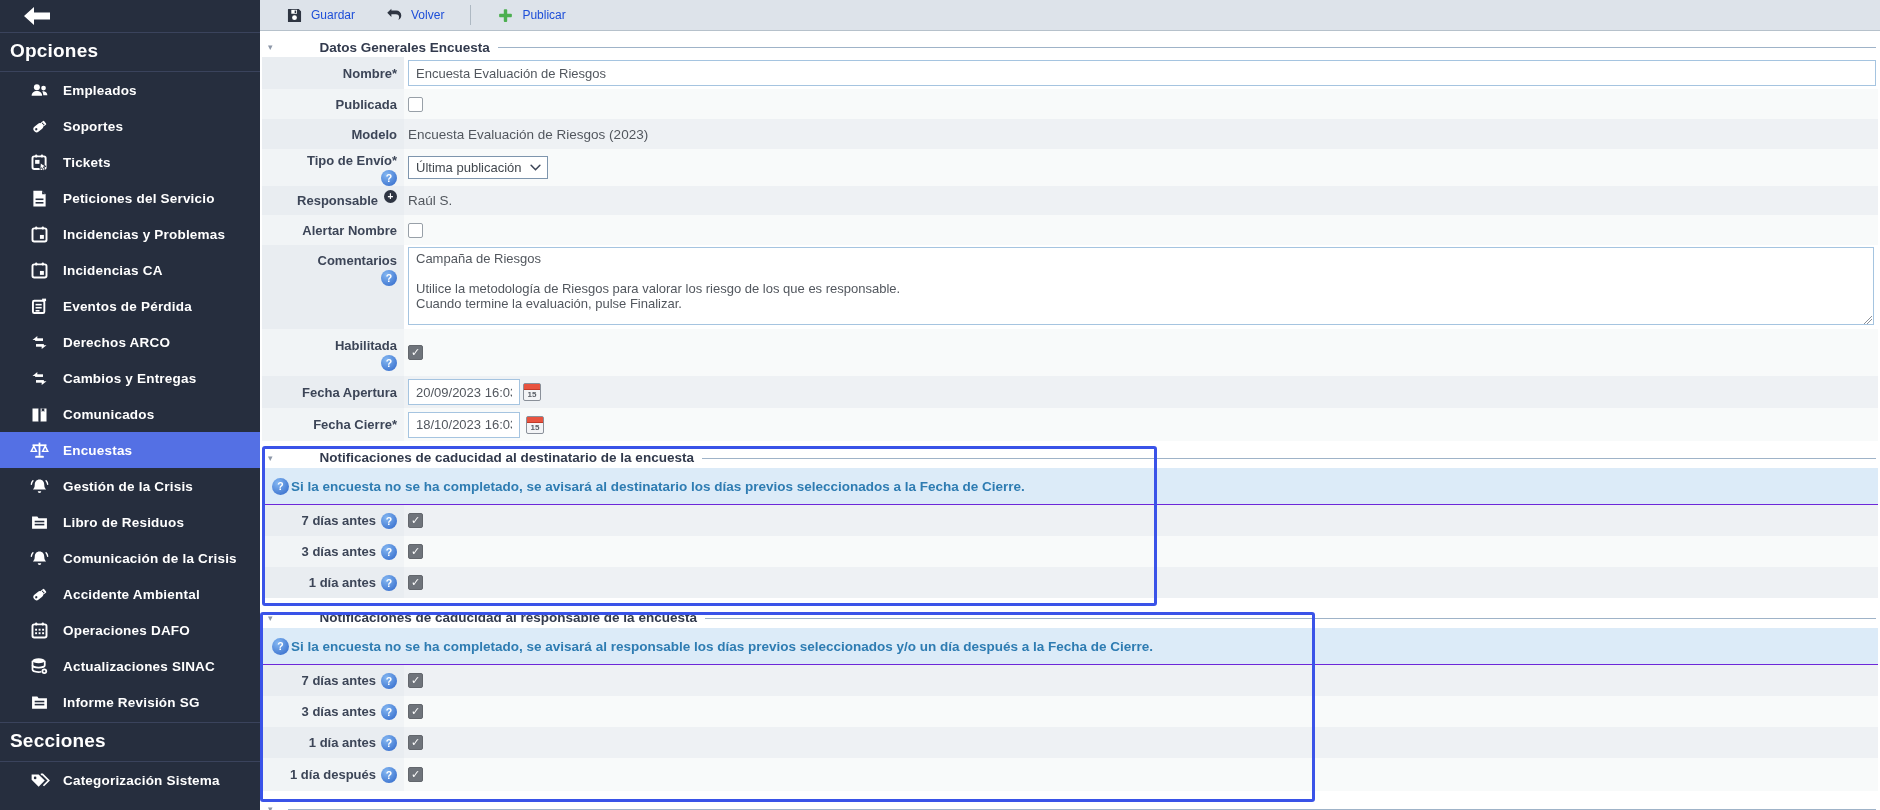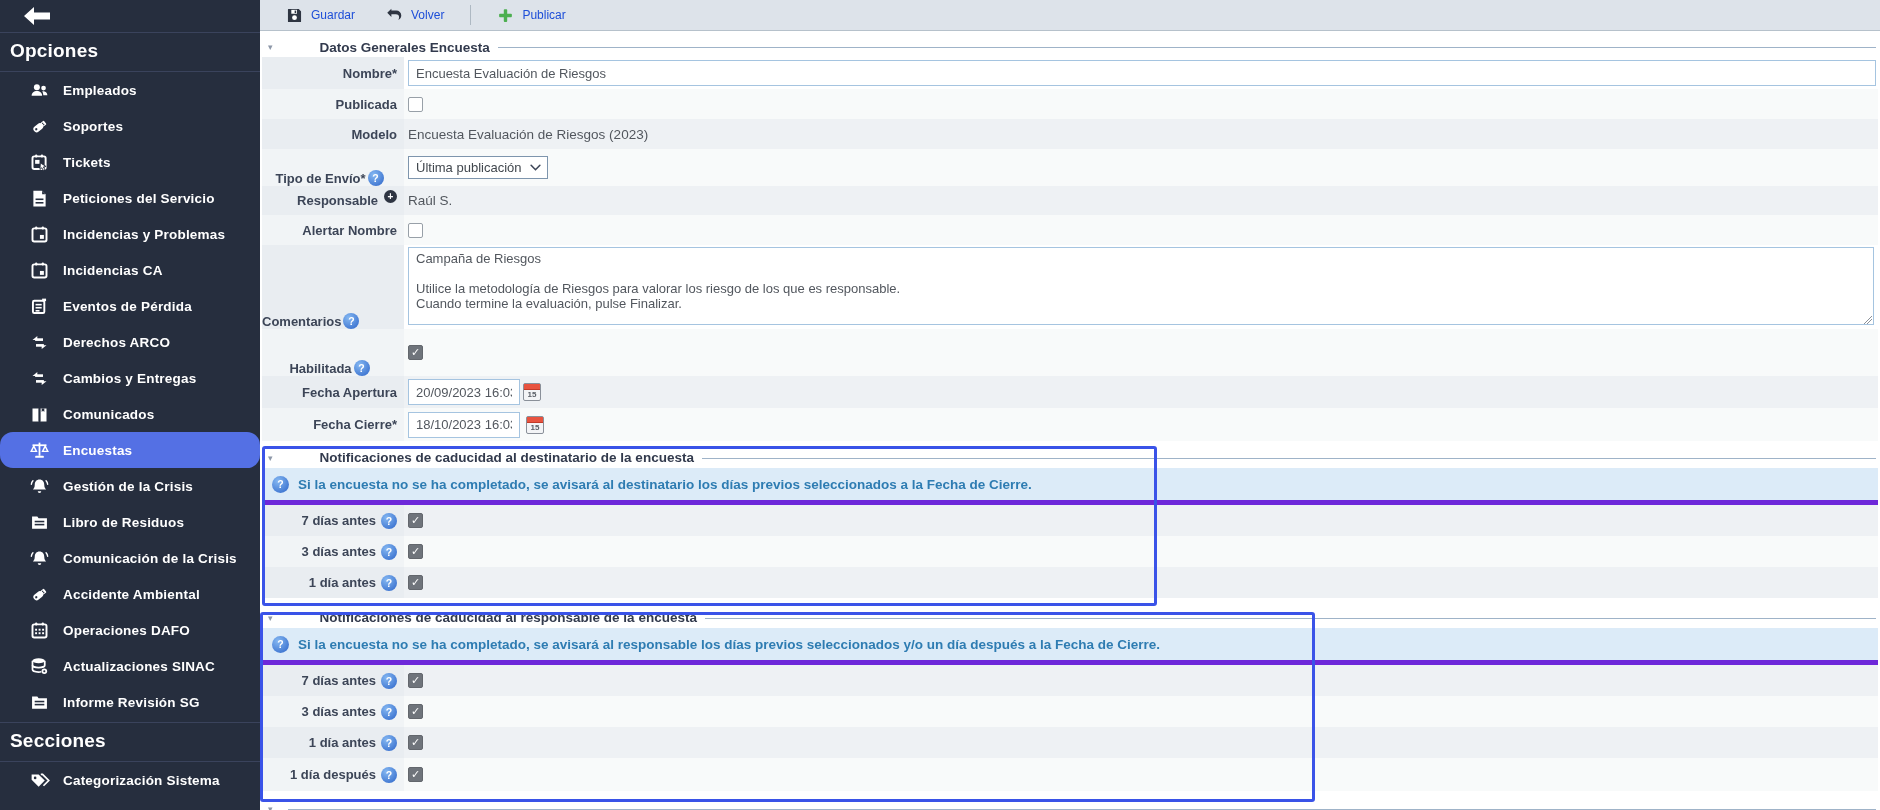--- a/index.html
+++ b/index.html
@@ -11,21 +11,21 @@
   *{box-sizing:border-box;margin:0;padding:0;}
   html,body{width:1880px;height:810px;overflow:hidden;font-family:"Liberation Sans","DejaVu Sans",sans-serif;background:#fff;}
   .app{display:flex;width:1880px;height:810px;}
 
   
   .sidebar{width:260px;min-width:260px;height:810px;background:var(--sidebar_bg);color:#fff;overflow:hidden;}
   .sb-top{height:33px;border-bottom:1px solid var(--sidebar_divider);display:flex;align-items:center;padding-left:24px;}
   .sb-header{font-size:19px;font-weight:bold;padding:7px 12px 9px 10px;border-bottom:1px solid var(--sidebar_divider);letter-spacing:.2px;}
   .sb-header.mid{border-top:1px solid var(--sidebar_divider);margin-top:2px;}
   .nav-item{height:36px;display:flex;align-items:center;gap:13px;padding-left:28px;cursor:pointer;}
-  .nav-item.selected{background:var(--selected_item);border-radius:13px;}
+  .nav-item.selected{background:var(--selected_item);}
   .nav-item .ic{width:22px;height:22px;flex:0 0 22px;display:flex;align-items:center;justify-content:center;}
   .nav-item .lab{font-size:13.5px;font-weight:600;letter-spacing:.2px;white-space:nowrap;}
   .nav-item svg{width:21px;height:21px;}
 
   
   .main{position:relative;flex:1;height:810px;background:#fff;overflow:hidden;}
   .toolbar{height:31px;background:var(--toolbar_bg);border-bottom:1px solid var(--toolbar_border);display:flex;align-items:center;padding-left:14px;gap:6px;}
   .tbtn{display:flex;align-items:center;gap:8px;padding:0 12px;height:100%;cursor:pointer;}
   .tbtn .tlab{font-size:12px;color:#1d4ed8;}
   .tsep{width:1px;height:20px;background:#aeb9c3;margin:0 8px;}
@@ -37,21 +37,21 @@
   .sec-h .hr{flex:1;height:1px;background:#9fb3c8;margin:1px 2px 0 8px;}
 
   .row{display:flex;align-items:flex-end;}
   .row .lbl{width:142px;min-width:142px;align-self:stretch;display:flex;justify-content:flex-end;align-items:center;gap:5px;padding-right:7px;font-size:13px;font-weight:bold;color:var(--label_text);text-align:right;}
   .row .lbl .ltxt{white-space:nowrap;}
   .row .val{flex:1;align-self:stretch;display:flex;align-items:center;padding-left:4px;font-size:13px;color:#52575e;}
   .row.g .lbl{background:#e9edf1;} .row.g .val{background:#eef1f4;}
   .row.w .lbl{background:#f1f4f6;} .row.w .val{background:#f8fafa;}
   .row.plain .val{background:#fff;} .row.plain .lbl{background:#e9edf1;}
 
-  .lbl.stack{flex-direction:row;align-items:flex-end;justify-content:center;gap:2px;padding-top:3px;}
+  .lbl.stack{flex-direction:column;align-items:flex-end;justify-content:center;gap:2px;padding-top:3px;}
 
   input.txt{height:26px;border:1px solid #a5c4e0;background:#fff;font-family:inherit;font-size:13px;color:#52575e;padding:0 7px;outline:none;}
   .txt.wide{flex:1;margin-right:2px;}
   .txt.date{width:112px;}
   textarea.ta{flex:1;height:78px;margin-right:2px;border:1px solid #a5c4e0;background:#fff;font-family:inherit;font-size:13px;color:#52575e;padding:3px 7px;resize:none;outline:none;}
   .ta-wrap{flex:1;position:relative;display:flex;margin-right:2px;}
   .ta-wrap .grip{position:absolute;right:4px;bottom:3px;width:9px;height:9px;background:
     linear-gradient(135deg,transparent 50%,#8a9099 50%,#8a9099 57%,transparent 57%,transparent 70%,#8a9099 70%,#8a9099 77%,transparent 77%);}
 
   .selbox{display:flex;align-items:center;gap:8px;height:23px;border:1px solid #7e95ad;background:#fff;padding:0 6px 0 7px;font-size:13px;color:#41474e;cursor:pointer;}
@@ -63,21 +63,21 @@
 
   .help{width:16px;height:16px;min-width:16px;border-radius:50%;background:radial-gradient(circle at 35% 30%,var(--help_blue1),var(--help_blue2));color:#fff;display:inline-flex;align-items:center;justify-content:center;font-size:10.5px;font-weight:bold;}
   .help::after{content:"?";}
   .addc{width:13px;height:13px;min-width:13px;border-radius:50%;background:#2e3542;color:#fff;display:inline-flex;align-items:center;justify-content:center;font-size:10px;font-weight:bold;margin-left:1px;position:relative;top:-4px;}
   .addc::after{content:"+";}
 
   .calico{width:18px;height:18px;border:1px solid #8a9099;background:#f3f4f6;margin-left:3px;position:relative;cursor:pointer;border-radius:2px;}
   .calico::before{content:"";position:absolute;top:0;left:0;right:0;height:5px;background:#e8533f;border-bottom:1px solid #c23a28;}
   .calico::after{content:"15";position:absolute;left:0;right:0;top:6px;text-align:center;font-size:8px;color:#5a5f66;font-weight:bold;}
 
-  .info{height:37px;background:var(--info_bg);border-bottom:5px solid #6d28d9;display:flex;align-items:center;gap:9px;padding-left:10px;font-size:13.5px;font-weight:bold;color:var(--info_text);}
+  .info{height:37px;background:var(--info_bg);border-bottom:1px solid #6d28d9;display:flex;align-items:center;gap:2px;padding-left:10px;font-size:13.5px;font-weight:bold;color:var(--info_text);}
   .info .help{width:17px;height:17px;}
 
   .hbox{position:absolute;border:3px solid var(--highlight_border);border-radius:3px;pointer-events:none;z-index:5;}
   .gap{height:6px;background:#fff;}
 </style>
 </head>
 <body>
 
 <svg width="0" height="0" style="position:absolute">
   <defs>

